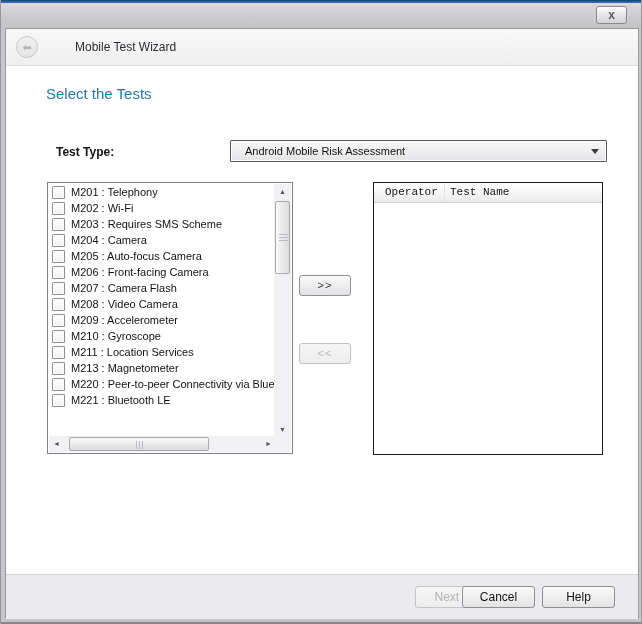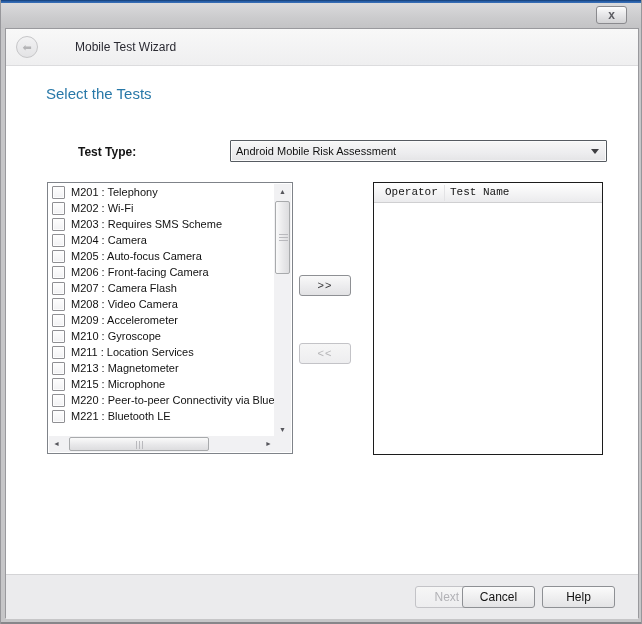--- a/index.html
+++ b/index.html
@@ -29,26 +29,26 @@
   .wiz-header{position:absolute;left:0;top:0;width:100%;height:37px;
     background:linear-gradient(180deg,#f8f8f8 0%,#efeff0 100%);
     border-bottom:1px solid #dcdcde;}
   .back-circle{position:absolute;left:10px;top:7px;width:22px;height:22px;border-radius:50%;
     border:1px solid #c6c6c8;background:linear-gradient(180deg,#f2f2f3 0%,#e3e3e5 100%);
     color:#b4b4b6;font-size:11px;line-height:20px;text-align:center;}
   .wiz-title{position:absolute;left:40px;top:11px;font-size:12px;color:#2a2a32;margin-left:29px;}
   
   .page-heading{position:absolute;left:40px;top:56px;font-size:15px;color:#2878a8;}
   
-  .test-type-label{position:absolute;left:72px;top:116px;font-size:12px;font-weight:bold;color:#141414;}
+  .test-type-label{position:absolute;left:50px;top:116px;font-size:12px;font-weight:bold;color:#141414;}
   .dropdown{position:absolute;left:224px;top:111px;width:377px;height:22px;
     border:1px solid #565b61;border-radius:1px;
     background:linear-gradient(180deg,#f7f7f7 0%,#ededef 60%,#e4e4e6 100%);
     box-shadow:inset 0 0 0 1px #fbfbfb;
-    font-size:11px;color:#111;line-height:20px;padding-left:5px;cursor:default;}
+    font-size:11px;color:#111;line-height:20px;padding-left:14px;cursor:default;}
   .dropdown .caret{position:absolute;right:7px;top:8px;width:0;height:0;
     border-left:4px solid transparent;border-right:4px solid transparent;
     border-top:5px solid #3e3e42;}
   
   .listbox{position:absolute;left:41px;top:153px;width:246px;height:272px;
     border:1px solid #7f8389;background:#ffffff;}
   .list-items{position:absolute;left:1px;top:1px;width:226px;height:253px;overflow:hidden;}
   .list-row{display:flex;align-items:center;height:16px;padding-left:3px;
     white-space:nowrap;overflow:hidden;}
   .checkbox{flex:0 0 13px;width:13px;height:13px;margin-right:6px;
@@ -179,24 +179,20 @@
           <div class="list-row">
             <span class="checkbox"></span>
             <span class="row-label">M211 : Location Services</span>
           </div>
           <div class="list-row">
             <span class="checkbox"></span>
             <span class="row-label">M213 : Magnetometer</span>
           </div>
           <div class="list-row">
             <span class="checkbox"></span>
-            <span class="row-label">M215 : Microphone</span>
-          </div>
-          <div class="list-row">
-            <span class="checkbox"></span>
             <span class="row-label">M220 : Peer-to-peer Connectivity via Blueto</span>
           </div>
           <div class="list-row">
             <span class="checkbox"></span>
             <span class="row-label">M221 : Bluetooth LE</span>
           </div>
         </div>
 
       <div class="vscroll">
         <div class="arrow up">▲</div>

